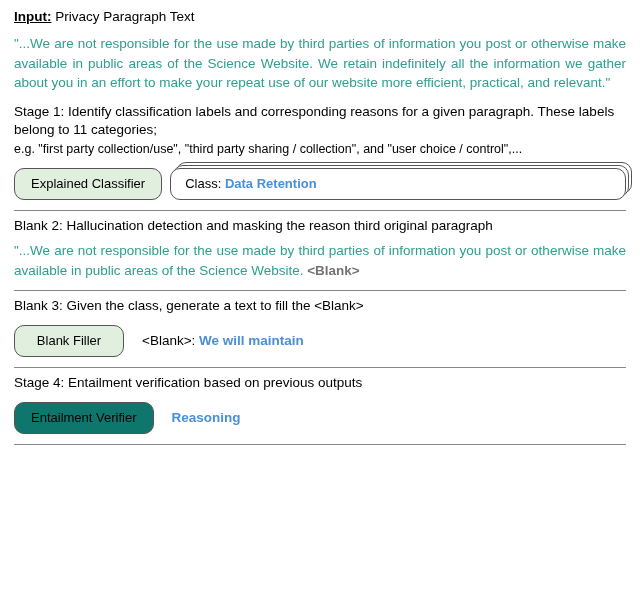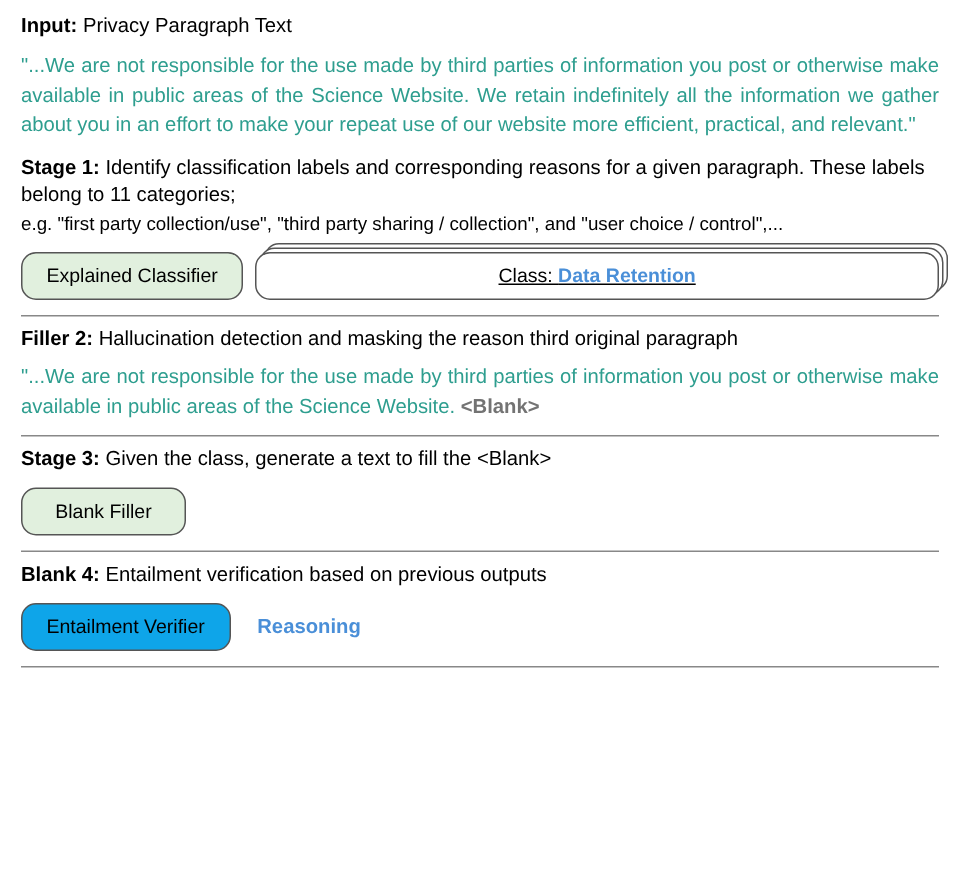--- a/index.html
+++ b/index.html
@@ -7,51 +7,51 @@
     font-family: Arial, Helvetica, sans-serif;
     width: 640px;
     height: 594px;
     background: #fff;
     padding: 8px 14px;
     font-size: 13.5px;
     line-height: 1.35;
     color: #000;
   }
   .input-row { margin-bottom: 6px; }
-  .input-label { font-weight: bold; }
+  .input-label { font-weight: bold; text-decoration: underline; }
   .input-title { }
   .paragraph {
     color: #2e9e8f;
     text-align: justify;
     margin: 8px 0 10px 0;
     line-height: 1.45;
   }
   .blank-tag { color: #737373; font-weight: 600; }
   .stage-line { margin-top: 6px; }
-  .stage-label { font-weight: bold; }
+  .stage-label { font-weight: normal; }
   .stage-sub { font-size: 12.5px; margin-top: 2px; }
   .stage-row {
     display: flex;
     align-items: stretch;
     gap: 8px;
     margin: 10px 0 10px 0;
   }
   .module {
     border: 1px solid #555;
     border-radius: 10px;
     padding: 6px 16px;
     text-align: center;
     display: flex;
     flex-direction: column;
     justify-content: flex-start;
     font-size: 13px;
     min-width: 110px;
   }
   .module.green { background: #e1f0de; }
-  .module.blue  { background: #0ea5e9; }
+  .module.blue  { background: #0f766e; }
   .stack {
     position: relative;
     flex: 1;
   }
   .stack-shadow1, .stack-shadow2 {
     position: absolute;
     border: 1px solid #555;
     border-radius: 10px;
     background: #fff;
     top: 0; left: 0; right: 0; bottom: 0;
@@ -97,53 +97,56 @@
 <div class="stage-sub">e.g. "first party collection/use", "third party sharing / collection", and "user choice / control",...</div>
 
 <div class="stage-row">
   <div class="module green">
     <span>Explained Classifier</span>
   </div>
   <div class="stack">
     <div class="stack-shadow2"></div>
     <div class="stack-shadow1"></div>
     <div class="stack-front">
-      <div style="text-align:center;text-decoration:underline;">
+      <div style="text-align:left;">
         <span>Class: </span><span class="blue-text">Data Retention</span>
       </div>
     </div>
   </div>
 </div>
 
 <hr class="divider">
 
 <div class="stage-line">
-  <span class="stage-label">Filler 2:</span>
+  <span class="stage-label">Blank 2:</span>
   <span>Hallucination detection and masking the reason third original paragraph</span>
 </div>
 <div class="paragraph" style="margin-top:6px;">
   <span>"...We are not responsible for the use made by third parties of information you post or otherwise make available in public areas of the Science Website. </span><span class="blank-tag">&lt;Blank&gt;</span><br>
 </div>
 
 <hr class="divider">
 
 <div class="stage-line">
-  <span class="stage-label">Stage 3:</span>
+  <span class="stage-label">Blank 3:</span>
   <span>Given the class, generate a text to fill the &lt;Blank&gt;</span>
 </div>
 <div class="inline-result">
   <div class="module green">
     <span>Blank Filler</span>
   </div>
+  <div>
+    <span>&lt;Blank&gt;: </span><span class="blue-text">We will maintain</span>
+  </div>
 </div>
 
 <hr class="divider">
 
 <div class="stage-line">
-  <span class="stage-label">Blank 4:</span>
+  <span class="stage-label">Stage 4:</span>
   <span>Entailment verification based on previous outputs</span>
 </div>
 <div class="inline-result">
   <div class="module blue">
     <span>Entailment Verifier</span>
   </div>
   <div>
     <span class="blue-text">Reasoning</span>
   </div>
 </div>

